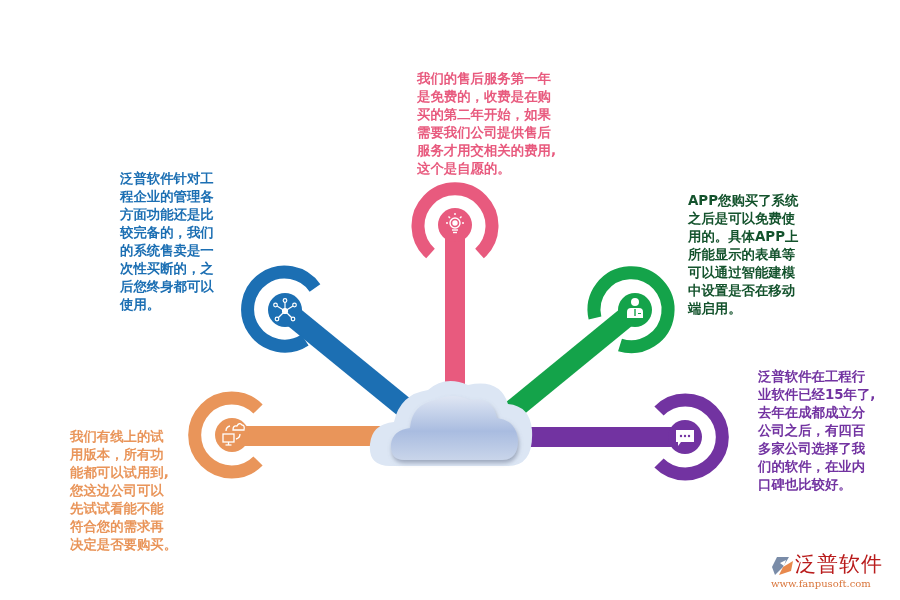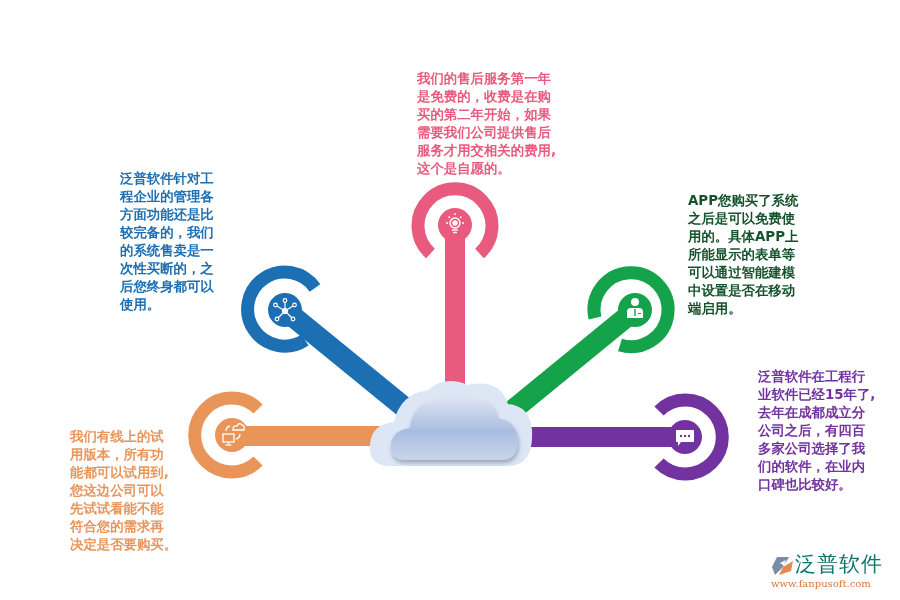--- a/index.html
+++ b/index.html
@@ -7,21 +7,21 @@
          font-family: "DejaVu Sans", "Liberation Sans", sans-serif; }
   .txt { position: absolute; font-size: 13.4px; line-height: 18px; font-weight: bold;
          white-space: pre-line; letter-spacing: 0px; }
   .t-pink   { left: 373px; top: 70px;  width: 170px; margin-left: 44px; }
   .t-blue   { left: 120px; top: 162px; width: 120px; margin-top: 8px; }
   .t-green  { left: 688px; top: 192px; width: 125px; }
   .t-orange { left: 70px;  top: 392px; width: 125px; margin-top: 36px; }
   .t-purple { left: 741px; top: 368px; width: 140px; margin-left: 17px; }
   svg.diagram { position: absolute; left: 0; top: 0; }
   .logo { position: absolute; left: 765px; top: 552px; width: 130px; height: 45px; }
-  .logo-name { position: absolute; left: 30px; top: -2px; font-size: 21px; color: #0f766e;
+  .logo-name { position: absolute; left: 30px; top: -2px; font-size: 21px; color: #b91c1c;
                font-family: Liberation Serif, serif; letter-spacing: 1px; }
   .logo-url { position: absolute; left: 6px; top: 26px; font-size: 10px; color: #d9753b;
               font-family: "DejaVu Serif", serif; }
   .logo-mark { position: absolute; left: 6px; top: 3px; }
 </style>
 </head>
 <body>
 
 <svg class="diagram" width="900" height="600" viewBox="0 0 900 600">
   <defs>

